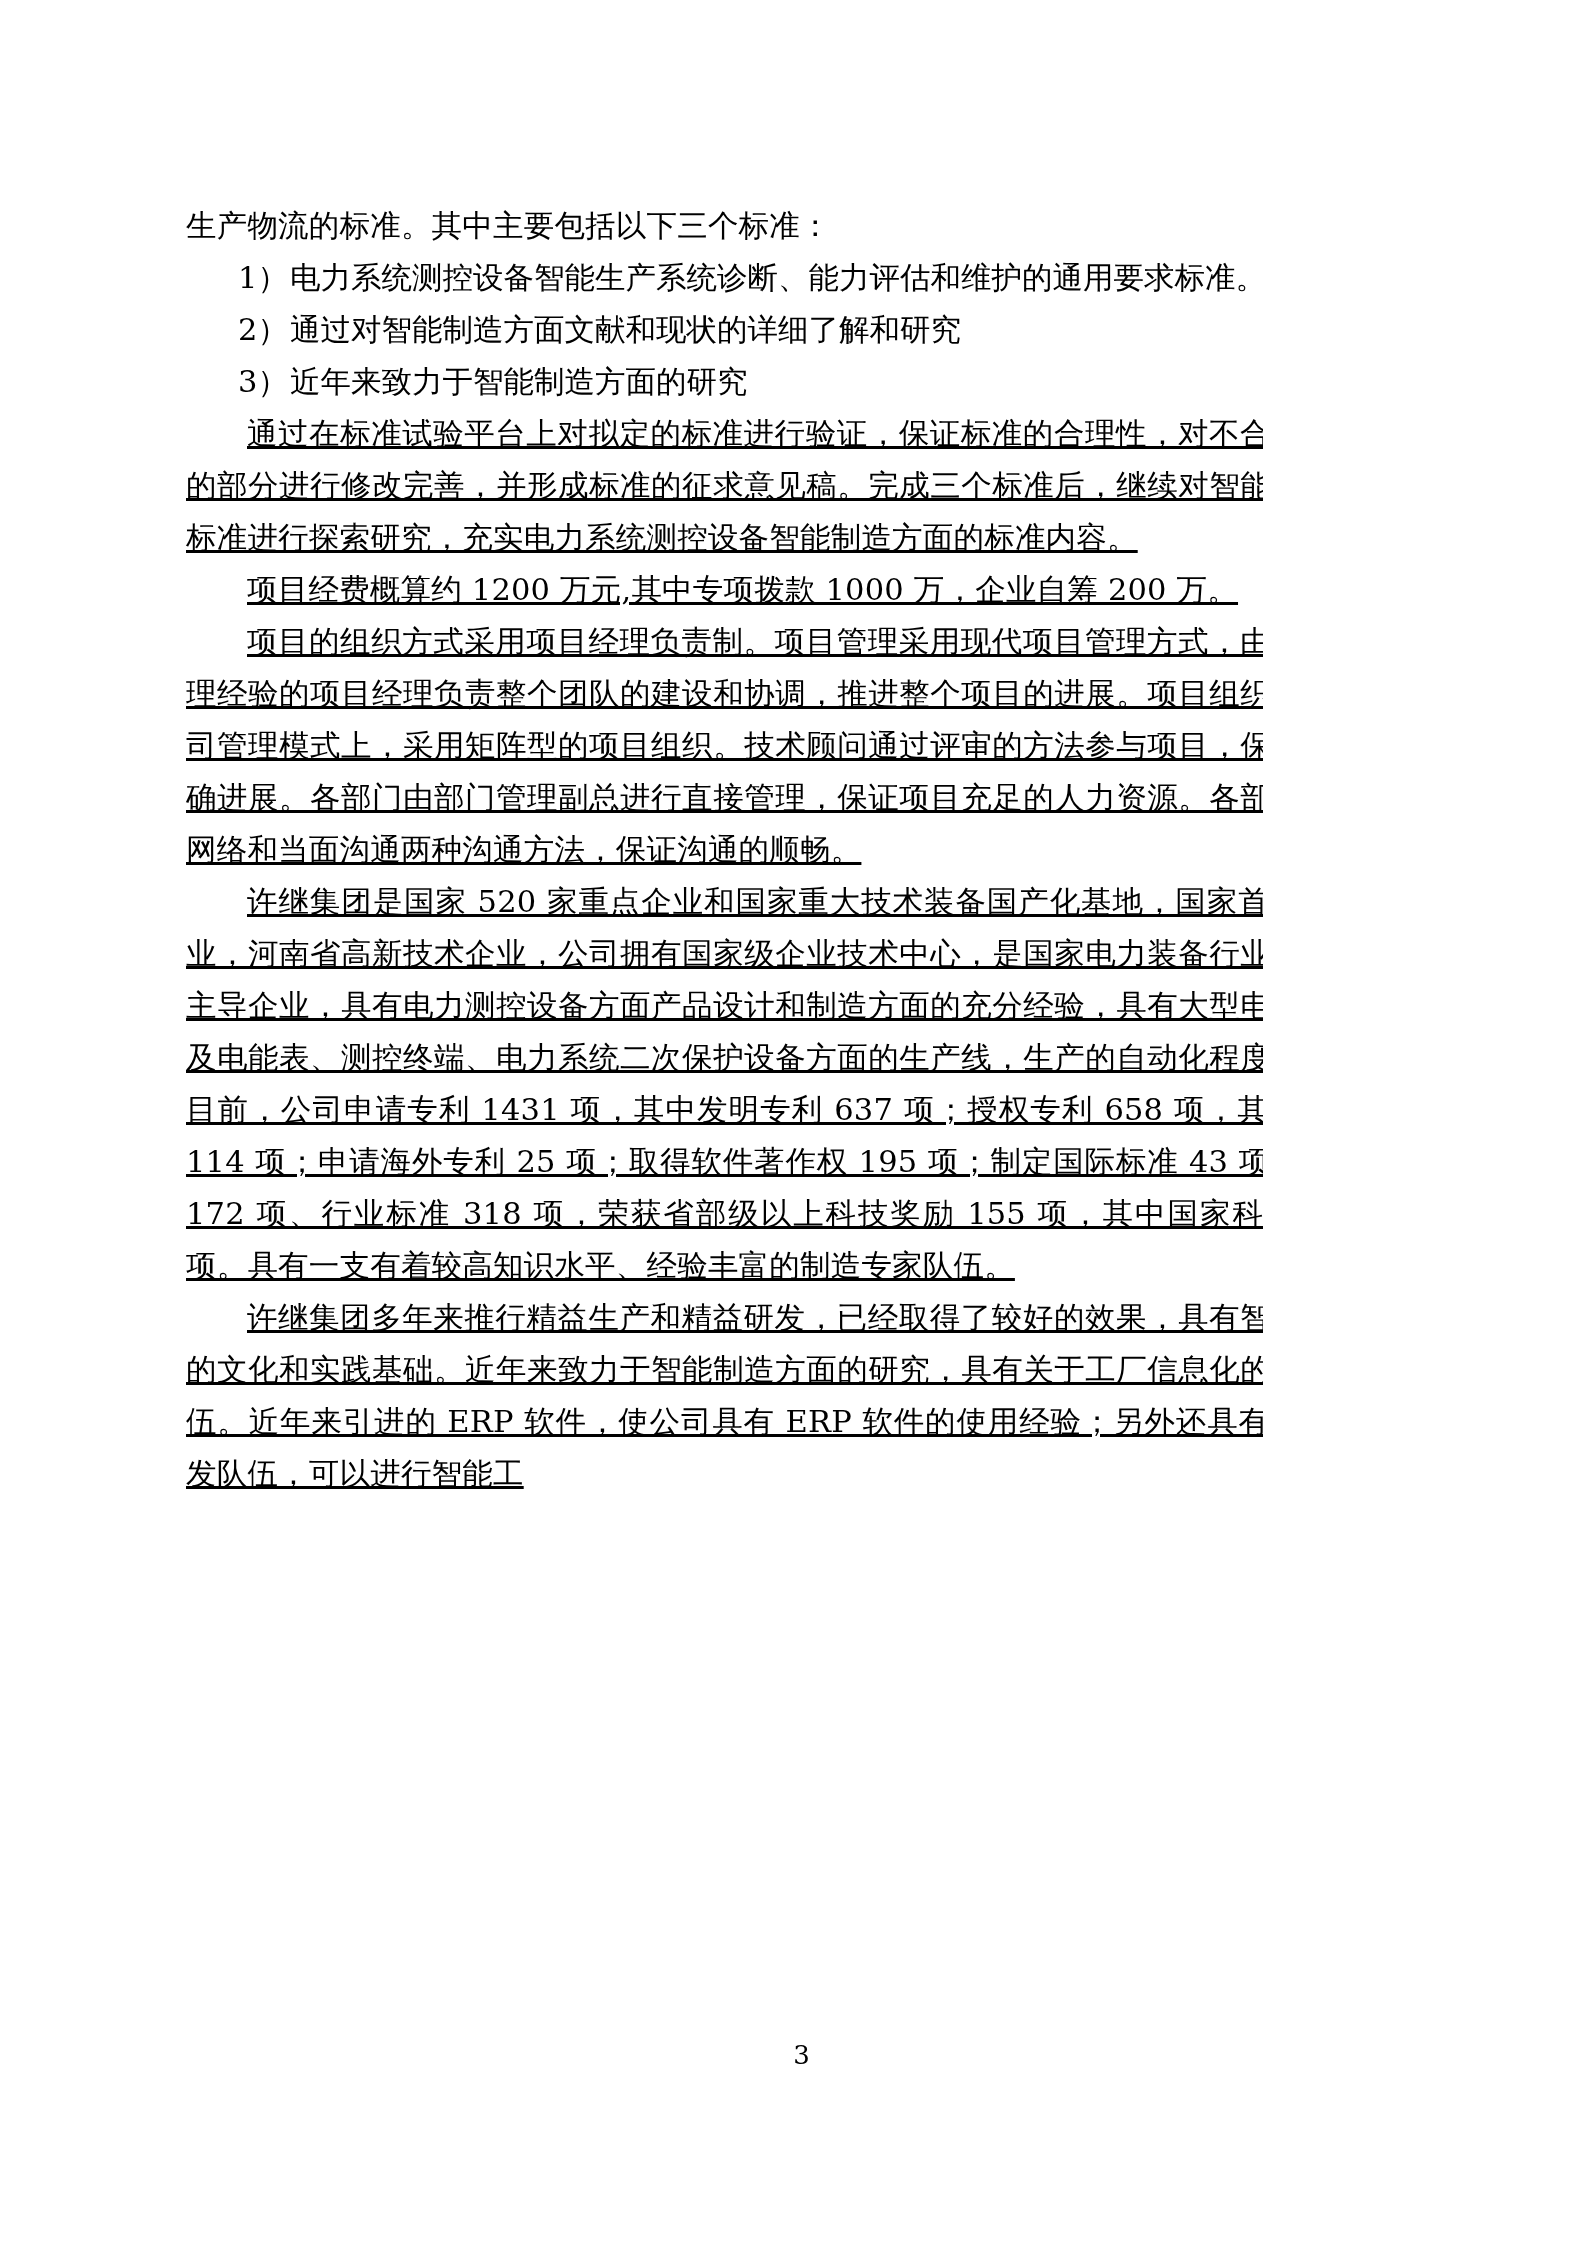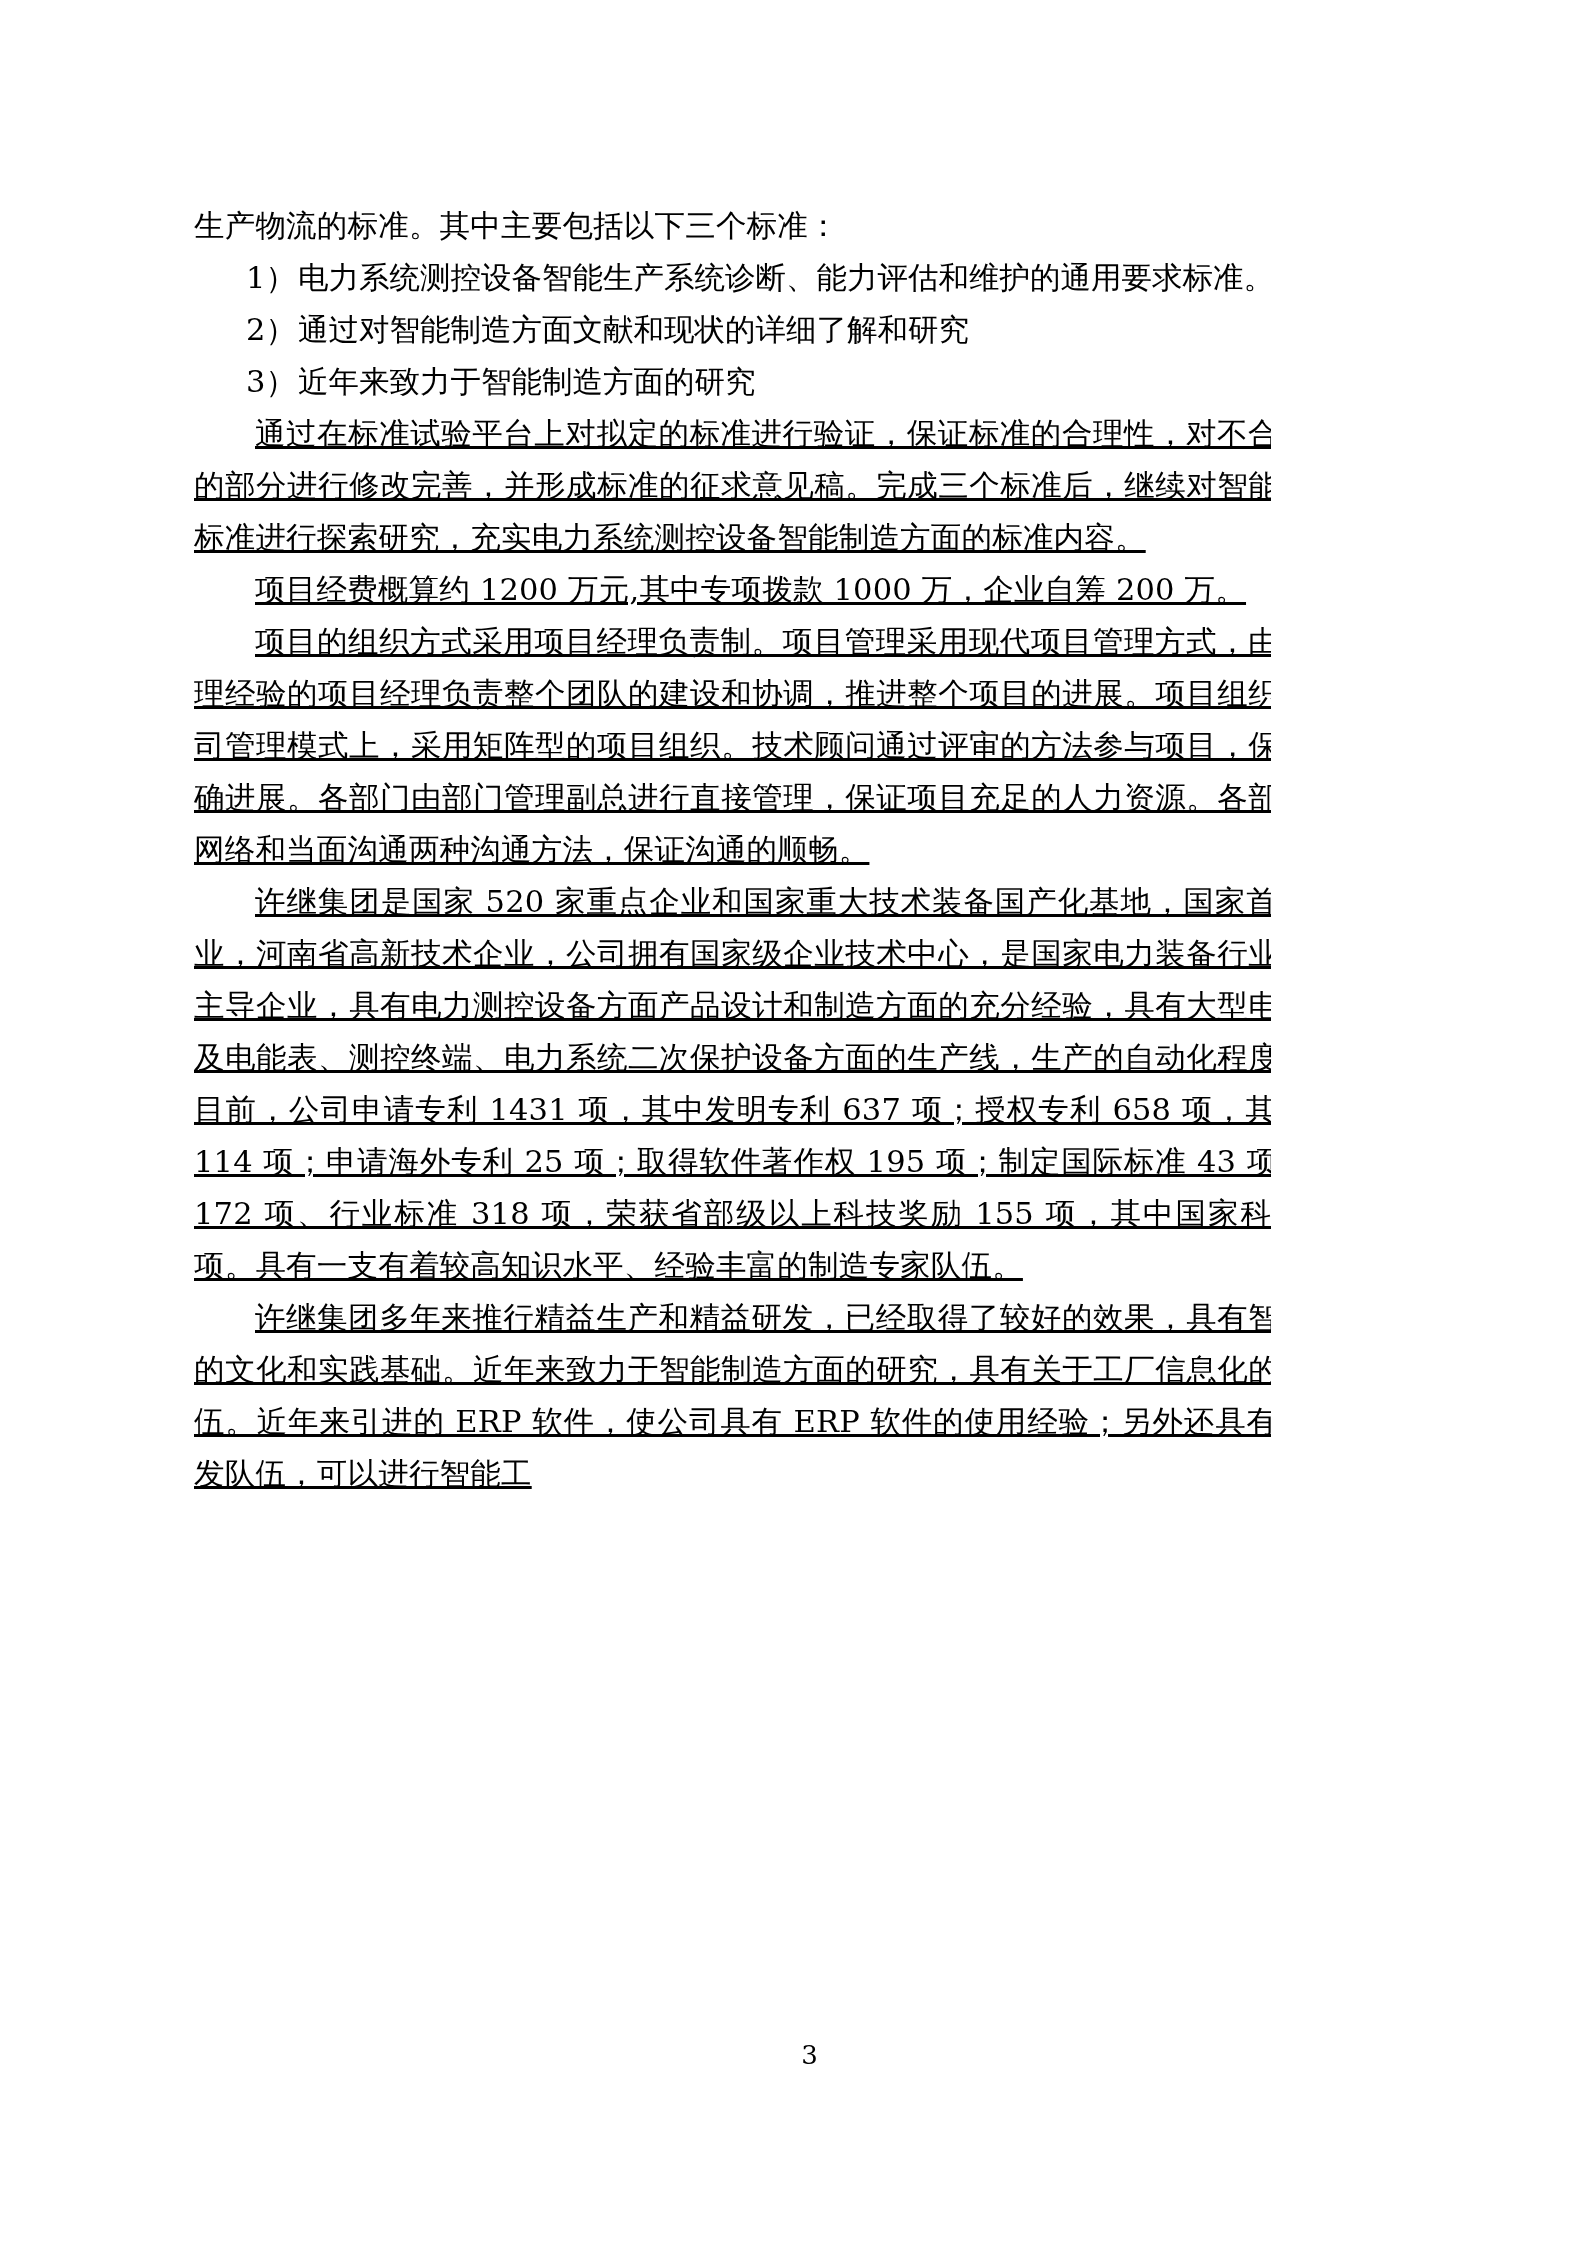--- a/index.html
+++ b/index.html
@@ -9,21 +9,21 @@
   }
   body {
     width: 1587px;
     height: 2245px;
     position: relative;
     font-family: "DejaVu Serif", "Liberation Serif", serif;
     color: #000000;
   }
   .page {
     position: absolute;
-    left: 16px;
+    left: 8px;
     top: 0;
     width: 1255px;
     height: 2245px;
     background: #ffffff;
     overflow: hidden;
   }
   .content {
     position: absolute;
     left: 178px;
     top: 200px;

